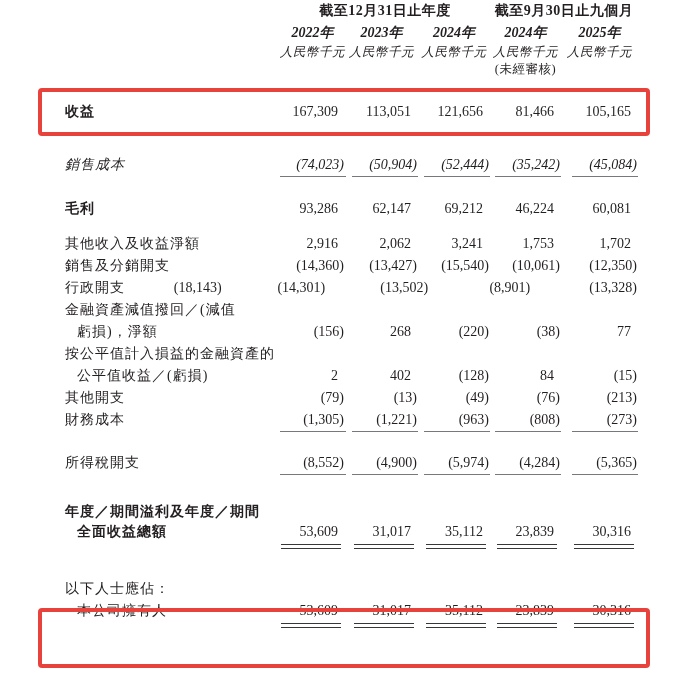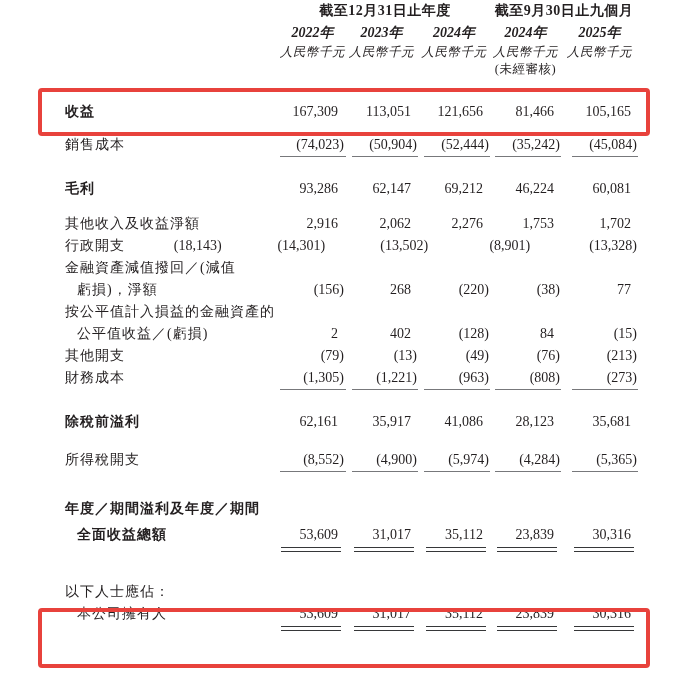--- a/index.html
+++ b/index.html
@@ -88,21 +88,21 @@
       <div class="cell c4"></div>
     </div>
     <div class="row bold" style="margin-top: 26px;">
       <div class="lbl">收益</div>
       <div class="cell c0"><span class="val">167,309</span></div>
       <div class="cell c1"><span class="val">113,051</span></div>
       <div class="cell c2"><span class="val">121,656</span></div>
       <div class="cell c3"><span class="val">81,466</span></div>
       <div class="cell c4"><span class="val">105,165</span></div>
     </div>
-    <div class="row" style="margin-top: 16px;">
+    <div class="row" style="margin-top: 36px; font-style: italic;">
       <div class="lbl">銷售成本</div>
       <div class="cell c0"><span class="val neg">(74,023)</span></div>
       <div class="cell c1"><span class="val neg">(50,904)</span></div>
       <div class="cell c2"><span class="val neg">(52,444)</span></div>
       <div class="cell c3"><span class="val neg">(35,242)</span></div>
       <div class="cell c4"><span class="val neg">(45,084)</span></div>
     </div>
     <div class="rulerow srr">
       <div class="lbl"></div>
       <div class="cell c0">
@@ -126,23 +126,31 @@
       <div class="cell c0"><span class="val">93,286</span></div>
       <div class="cell c1"><span class="val">62,147</span></div>
       <div class="cell c2"><span class="val">69,212</span></div>
       <div class="cell c3"><span class="val">46,224</span></div>
       <div class="cell c4"><span class="val">60,081</span></div>
     </div>
     <div class="row" style="margin-top: 18px;">
       <div class="lbl">其他收入及收益淨額</div>
       <div class="cell c0"><span class="val">2,916</span></div>
       <div class="cell c1"><span class="val">2,062</span></div>
-      <div class="cell c2"><span class="val">2,276</span></div>
+      <div class="cell c2"><span class="val">3,241</span></div>
       <div class="cell c3"><span class="val">1,753</span></div>
       <div class="cell c4"><span class="val">1,702</span></div>
+    </div>
+    <div class="row" style="margin-top: 5px;">
+      <div class="lbl">銷售及分銷開支</div>
+      <div class="cell c0"><span class="val neg">(14,360)</span></div>
+      <div class="cell c1"><span class="val neg">(13,427)</span></div>
+      <div class="cell c2"><span class="val neg">(15,540)</span></div>
+      <div class="cell c3"><span class="val neg">(10,061)</span></div>
+      <div class="cell c4"><span class="val neg">(12,350)</span></div>
     </div>
     <div class="row" style="margin-top: 5px; gap: 48px;">
       <div class="lbl">行政開支</div>
       <div class="cell c0"><span class="val neg">(18,143)</span></div>
       <div class="cell c1"><span class="val neg">(14,301)</span></div>
       <div class="cell c2"><span class="val neg">(13,502)</span></div>
       <div class="cell c3"><span class="val neg">(8,901)</span></div>
       <div class="cell c4"><span class="val neg">(13,328)</span></div>
     </div>
     <div class="row" style="margin-top: 5px;">
@@ -204,28 +212,20 @@
       <div class="cell c2">
         <div class="sline"></div>
       </div>
       <div class="cell c3">
         <div class="sline"></div>
       </div>
       <div class="cell c4">
         <div class="sline"></div>
       </div>
     </div>
-    <div class="row bold" style="margin-top: 22px;">
-      <div class="lbl">除稅前溢利</div>
-      <div class="cell c0"><span class="val">62,161</span></div>
-      <div class="cell c1"><span class="val">35,917</span></div>
-      <div class="cell c2"><span class="val">41,086</span></div>
-      <div class="cell c3"><span class="val">28,123</span></div>
-      <div class="cell c4"><span class="val">35,681</span></div>
-    </div>
     <div class="row" style="margin-top: 21px;">
       <div class="lbl">所得稅開支</div>
       <div class="cell c0"><span class="val neg">(8,552)</span></div>
       <div class="cell c1"><span class="val neg">(4,900)</span></div>
       <div class="cell c2"><span class="val neg">(5,974)</span></div>
       <div class="cell c3"><span class="val neg">(4,284)</span></div>
       <div class="cell c4"><span class="val neg">(5,365)</span></div>
     </div>
     <div class="rulerow srr">
       <div class="lbl"></div>
@@ -246,21 +246,21 @@
       </div>
     </div>
     <div class="row bold" style="margin-top: 27px;">
       <div class="lbl">年度／期間溢利及年度／期間</div>
       <div class="cell c0"></div>
       <div class="cell c1"></div>
       <div class="cell c2"></div>
       <div class="cell c3"></div>
       <div class="cell c4"></div>
     </div>
-    <div class="row bold" style="margin-top: 9px; font-family: Liberation Serif, serif;">
+    <div class="row bold" style="margin-top: 3px; font-family: Liberation Serif, serif;">
       <div class="lbl indent">全面收益總額</div>
       <div class="cell c0"><span class="val">53,609</span></div>
       <div class="cell c1"><span class="val">31,017</span></div>
       <div class="cell c2"><span class="val">35,112</span></div>
       <div class="cell c3"><span class="val">23,839</span></div>
       <div class="cell c4"><span class="val">30,316</span></div>
     </div>
     <div class="rulerow drr">
       <div class="lbl"></div>
       <div class="cell c0">

